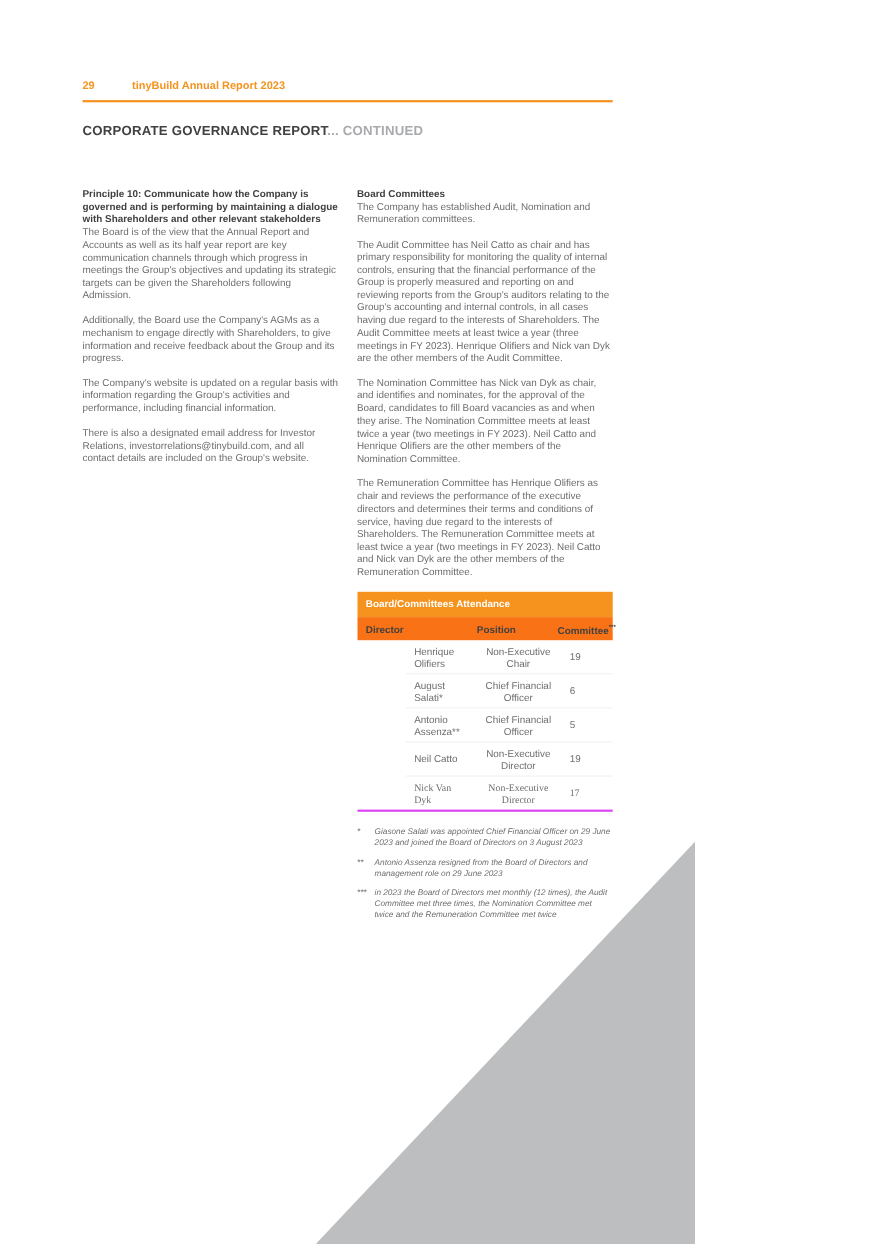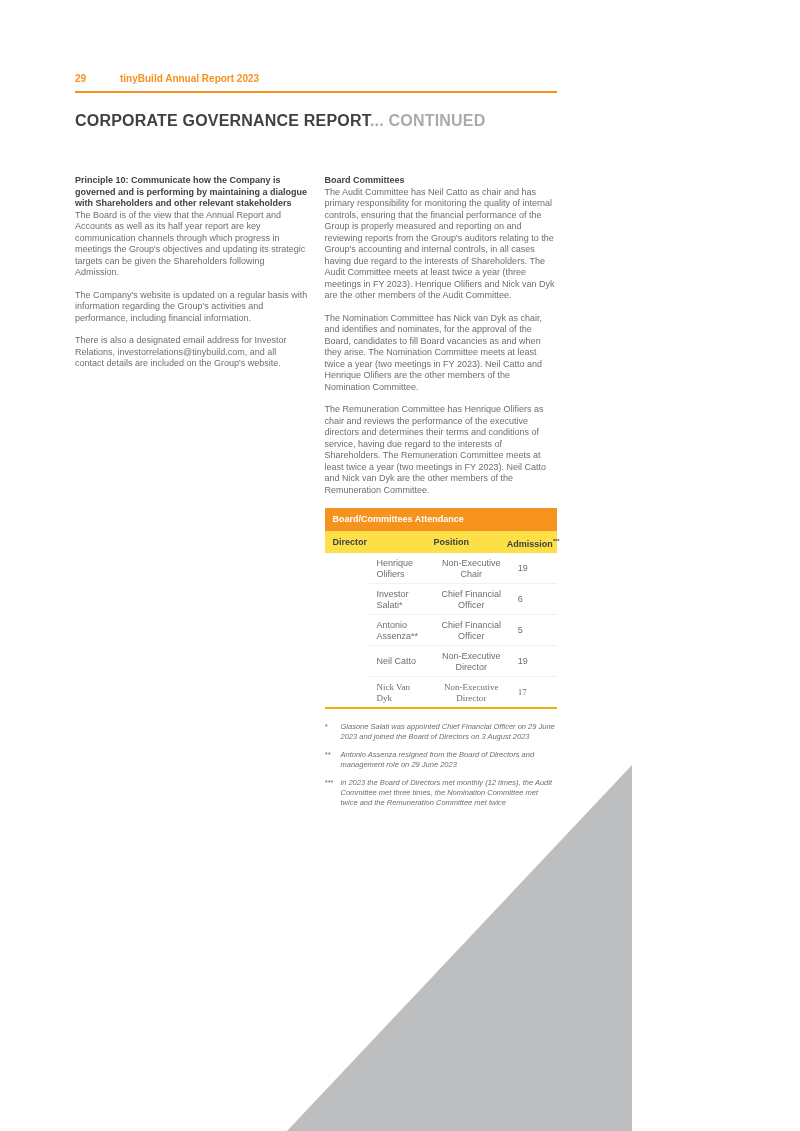--- a/index.html
+++ b/index.html
@@ -29,49 +29,49 @@
     color: #F6921E;
     font-weight: bold;
     font-size: 10px;
     line-height: 12px;
   }
   .page-number { width: 45px; }
   .header-rule { height: 2px; background: #F6921E; margin-top: 6px; }
 
   .section-title {
     margin-top: 19px;
-    font-size: 16px;
+    font-size: 12px;
     font-weight: bold;
     color: #414042;
     letter-spacing: 0.2px;
   }
   .section-title .continued { color: #A8AAAD; }
 
   .columns { display: flex; gap: 17px; margin-top: 45px; position: relative; z-index: 2; }
   .col {
     width: 316px;
     font-size: 9px;
     line-height: 11.5px;
     color: #6D6E71;
   }
   .col h3 { font-size: 9px; line-height: 11.5px; color: #414042; font-weight: bold; }
   .col p { margin: 0 0 11px 0; }
   .email-link { color: #6D6E71; text-decoration: none; margin-top: 24px; }
 
   
-  .attendance-table { margin-top: 12px; border-bottom: 2px solid #eab308; }
+  .attendance-table { margin-top: 12px; border-bottom: 2px solid #d946ef; }
   .table-title {
     background: #F6921E;
     color: #ffffff;
     font-weight: bold;
     font-size: 9px;
     padding: 6px 8px 5px 8px;
   }
   .t-row { display: flex; align-items: center; }
-  .t-head { background: #fde047; }
+  .t-head { background: #f97316; }
   .t-head .cell { color: #414042; font-weight: bold; }
   .cell { padding: 5px 8px 4px 8px; line-height: 10.5px; }
   .c-director { width: 34%; }
   .c-position { width: 41%; text-align: center; }
   .c-att { width: 25%; }
   .t-body .t-row { border-bottom: 1px solid #F1F1F2; margin-left: 44px; }
   .t-body .t-row:last-child { border-bottom: none; font-family: Liberation Serif, serif; }
   .c-att sup, .t-head sup { font-size: 5.5px; vertical-align: super; }
 
   
@@ -102,45 +102,47 @@
     <div class="header-rule"></div>
   </header>
 
   <h1 class="section-title"><span>CORPORATE GOVERNANCE REPORT</span><span class="continued">... CONTINUED</span></h1>
 
   <div class="columns">
 
     <div class="col">
       <h3>Principle 10: Communicate how the Company is governed and is performing by maintaining a dialogue with Shareholders and other relevant stakeholders</h3>
       <p>The Board is of the view that the Annual Report and Accounts as well as its half year report are key communication channels through which progress in meetings the Group's objectives and updating its strategic targets can be given the Shareholders following Admission.</p>
+      <p>Additionally, the Board use the Company's AGMs as a mechanism to engage directly with Shareholders, to give information and receive feedback about the Group and its progress.</p>
       <p>The Company's website is updated on a regular basis with information regarding the Group's activities and performance, including financial information.</p>
       <p><span>There is also a designated email address for Investor Relations, </span><span class="email-link">investorrelations@tinybuild.com</span><span>, and all contact details are included on the Group's website.</span></p>
     </div>
 
     <div class="col">
       <h3>Board Committees</h3>
+      <p>The Company has established Audit, Nomination and Remuneration committees.</p>
       <p>The Audit Committee has Neil Catto as chair and has primary responsibility for monitoring the quality of internal controls, ensuring that the financial performance of the Group is properly measured and reporting on and reviewing reports from the Group's auditors relating to the Group's accounting and internal controls, in all cases having due regard to the interests of Shareholders. The Audit Committee meets at least twice a year (three meetings in FY 2023). Henrique Olifiers and Nick van Dyk are the other members of the Audit Committee.</p>
       <p>The Nomination Committee has Nick van Dyk as chair, and identifies and nominates, for the approval of the Board, candidates to fill Board vacancies as and when they arise. The Nomination Committee meets at least twice a year (two meetings in FY 2023). Neil Catto and Henrique Olifiers are the other members of the Nomination Committee.</p>
       <p>The Remuneration Committee has Henrique Olifiers as chair and reviews the performance of the executive directors and determines their terms and conditions of service, having due regard to the interests of Shareholders. The Remuneration Committee meets at least twice a year (two meetings in FY 2023). Neil Catto and Nick van Dyk are the other members of the Remuneration Committee.</p>
 
       <div class="attendance-table">
         <div class="table-title">Board/Committees Attendance</div>
         <div class="t-row t-head">
           <div class="cell c-director">Director</div>
           <div class="cell c-position">Position</div>
-          <div class="cell c-att"><span>Admission</span><sup>***</sup></div>
+          <div class="cell c-att"><span>Committee</span><sup>***</sup></div>
         </div>
         <div class="t-body">
           <div class="t-row">
             <div class="cell c-director">Henrique Olifiers</div>
             <div class="cell c-position">Non-Executive Chair</div>
             <div class="cell c-att">19</div>
           </div>
           <div class="t-row">
-            <div class="cell c-director">Investor Salati*</div>
+            <div class="cell c-director">August Salati*</div>
             <div class="cell c-position">Chief Financial Officer</div>
             <div class="cell c-att">6</div>
           </div>
           <div class="t-row">
             <div class="cell c-director">Antonio Assenza**</div>
             <div class="cell c-position">Chief Financial Officer</div>
             <div class="cell c-att">5</div>
           </div>
           <div class="t-row">
             <div class="cell c-director">Neil Catto</div>

